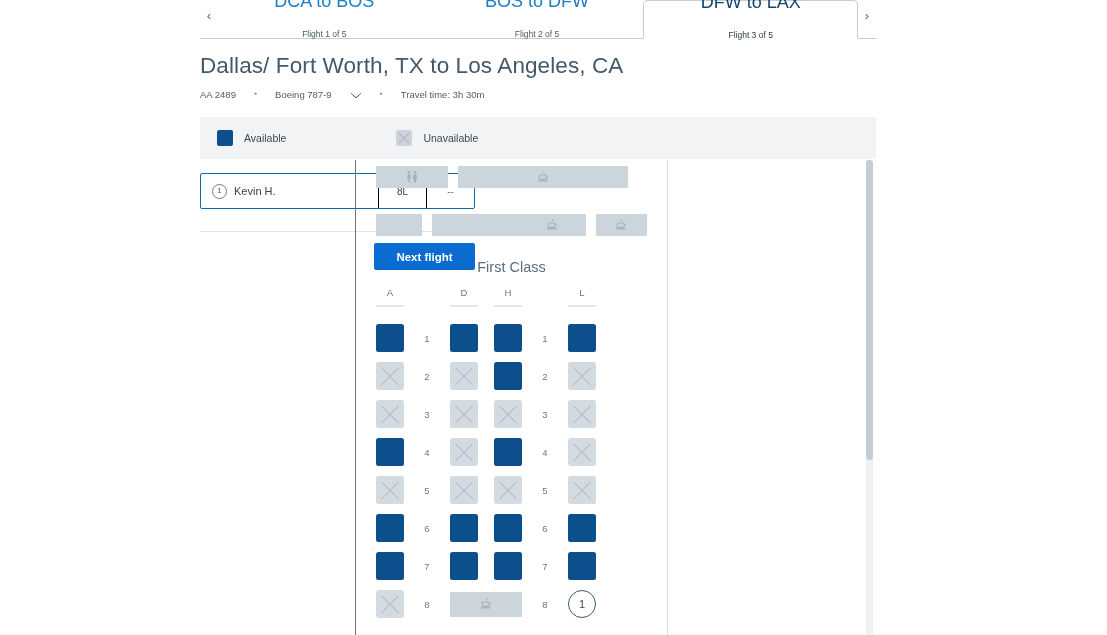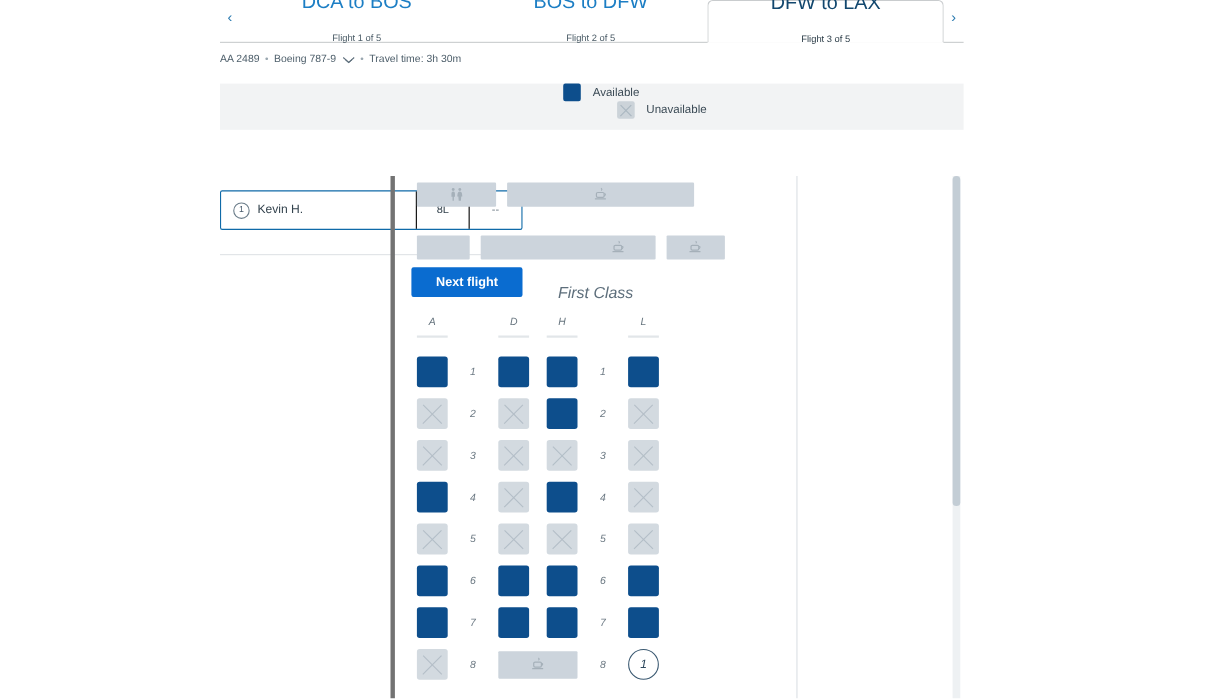--- a/index.html
+++ b/index.html
@@ -105,36 +105,35 @@
     line-height: 28px;
     white-space: nowrap;
   }
   .subheading {
     margin-top: 8px;
     font-size: 9.5px;
     color: #4e5f6b;
     line-height: 13px;
     display: flex;
     align-items: center;
-    gap: 5px;
+    gap: 18px;
     white-space: nowrap;
   }
   .dot-sep { color: #9aa7b0; font-size: 9px; }
   .wifi-ico { display: inline-block; width: 12px; height: 10px; position: relative; top: 1px; }
 
   
   .legend {
     margin-top: 16px;
     height: 42px;
     background: #f2f3f4;
     display: flex;
     align-items: center;
     padding-left: 17px;
     box-sizing: border-box;
-    flex-direction: column;
   }
   .legend-item { display: flex; align-items: center; }
   .legend-item + .legend-item { margin-left: 110px; }
   .legend-label { font-size: 10.5px; color: #3b4a55; margin-left: 11px; }
   .sw { width: 16px; height: 16px; border-radius: 2px; }
   .sw.avail { background: #0d4e8c; }
   .sw.unavail { background: #ccd3d9; position: relative; }
   .sw.unavail::before, .sw.unavail::after {
     content: ""; position: absolute; left: 1px; right: 1px; top: 50%;
     height: 1.3px; background: #aab6c0;
@@ -204,27 +203,26 @@
     border-radius: 2px;
     cursor: pointer;
     font-family: "Liberation Sans", sans-serif;
   }
 
   
   .seatmap {
     position: absolute;
     left: 355px;
     top: 160px;
-    width: 370px;
+    width: 313px;
     height: 475px;
-    border-left: 4px solid #737373;
+    border-left: 1px solid #737373;
     border-right: 1px solid #dbe0e4;
     box-sizing: border-box;
     overflow: hidden;
-    font-style: italic;
   }
   .sm-inner { position: relative; width: 100%; padding-top: 6px; }
 
   .fac-row { display: flex; align-items: center; padding: 0 20px; }
   .fac {
     background: #ccd4dc;
     height: 22px;
     border-radius: 1px;
     display: flex; align-items: center; justify-content: center;
   }
@@ -318,20 +316,21 @@
             <div class="tab-sub">Flight 2 of 5</div>
           </div>
           <div class="tab active">
             <div class="tab-title">DFW to LAX</div>
             <div class="tab-sub">Flight 3 of 5</div>
           </div>
         </div>
       <div class="tab-arrow">›</div>
     </div>
 
+    <div class="heading">Dallas/ Fort Worth, TX to Los Angeles, CA</div>
 
     <div class="subheading">
       <span>AA 2489</span>
       <span class="dot-sep">•</span>
       <span>Boeing 787-9</span>
       <span class="wifi-ico">
         <svg width="12" height="10" viewBox="0 0 12 10">
           <path d="M1 2.3 L6 6.7 L11 2.3" fill="none" stroke="#5d6e7b" stroke-width="1"></path>
           <path d="M3 4.2 L6 6.9 L9 4.2" fill="none" stroke="#5d6e7b" stroke-width="1"></path>
         </svg>

